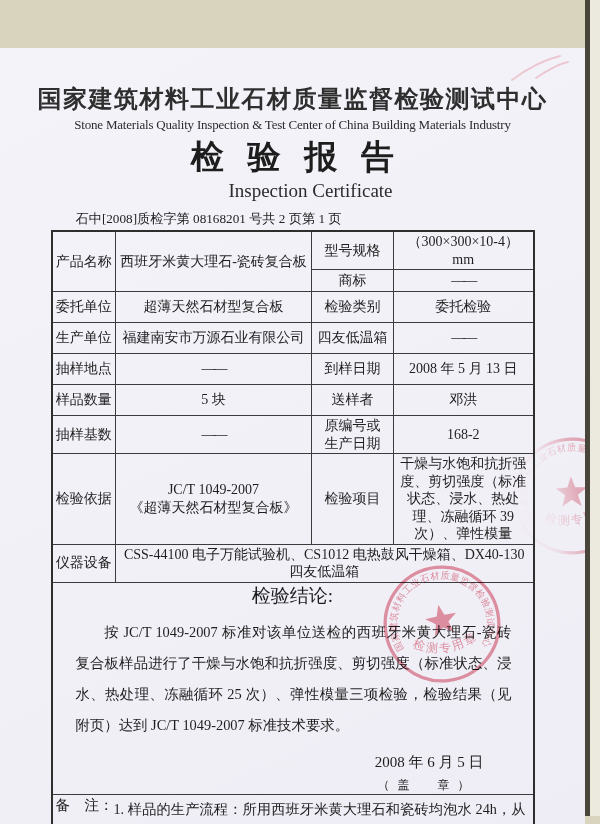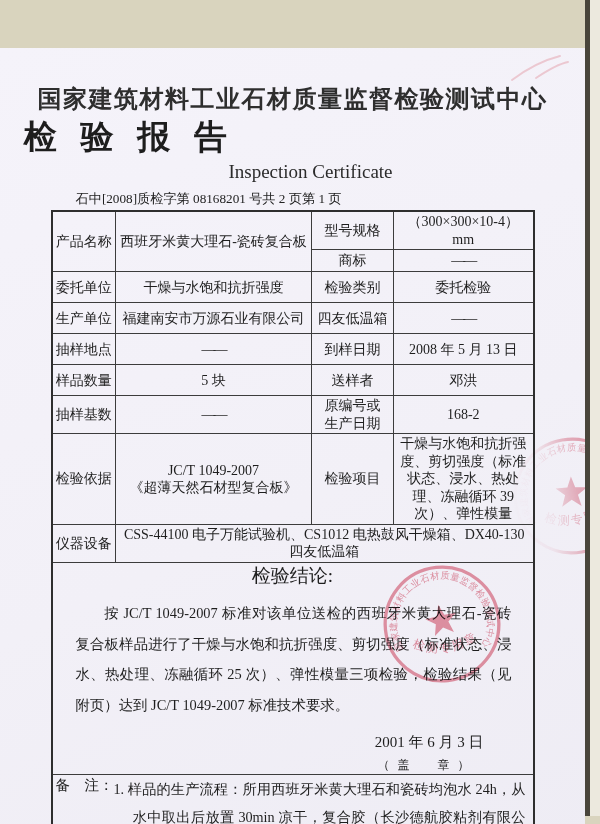--- a/index.html
+++ b/index.html
@@ -7,21 +7,21 @@
   .scene{position:relative;width:600px;height:824px;background:#d9d4be;overflow:hidden;}
   
   .paper{position:absolute;left:0;top:0;width:585px;height:812px;overflow:hidden;
          background:linear-gradient(155deg,#f5f3fa 0%,#f2f0f7 55%,#eeecf4 100%);
          color:#222;margin-top:48px;}
   .paper-edge{position:absolute;left:585px;top:0;width:5px;height:816px;background:#49453b;}
   .side-strip{position:absolute;left:590px;top:0;width:10px;height:816px;background:#ece9de;}
   
   .org-cn{margin:36px 0 0;text-align:center;font-size:24px;font-weight:600;letter-spacing:1.5px;color:#2e2e2e;line-height:1.25;}
   .org-en{margin:3px 0 0;text-align:center;font-size:13px;letter-spacing:-0.2px;color:#2b2b2b;line-height:1.3;}
-  .title-cn{margin:4px 0 0;text-align:left;font-size:33px;font-weight:700;color:#1d1d1d;line-height:1.2;}
+  .title-cn{margin:4px 0 0;text-align:center;font-size:33px;font-weight:700;color:#1d1d1d;line-height:1.2;}
   .title-cn span{letter-spacing:0.72em;padding-left:0.72em;}
   .title-en{margin:2px 0 0;text-align:center;font-size:19px;color:#2b2b2b;line-height:1.3;padding-left:36px;}
   .ref-row{width:482px;margin:6px auto 2px;display:flex;font-size:13.2px;color:#222;}
   .ref-row .ref-no{padding-left:24px;}
   
   table.form{width:482px;margin:0 auto;border-collapse:collapse;table-layout:fixed;}
   table.form td{border:1.5px solid #3c3c3c;font-size:14px;color:#1e1e1e;text-align:center;vertical-align:middle;padding:1px 3px;line-height:1.25;}
   table.form{border:2.5px solid #2e2e2e;}
   .pre{white-space:pre-line;}
   td.sub{height:19px;}
@@ -52,20 +52,21 @@
       mask-image:linear-gradient(90deg,rgba(0,0,0,0) 0%,rgba(0,0,0,.12) 28%,rgba(0,0,0,.75) 55%,#000 78%);}
   .corner-scribble{position:absolute;left:506px;top:2px;opacity:.4;}
 </style>
 </head>
 <body>
 
 <div class="scene">
   <div class="paper">
 
     <div class="org-cn">国家建筑材料工业石材质量监督检验测试中心</div>
+    <div class="org-en">Stone Materials Quality Inspection &amp; Test Center of China Building Materials Industry</div>
     <div class="title-cn"><span>检验报告</span></div>
     <div class="title-en">Inspection Certificate</div>
 
     <div class="ref-row">
       <span class="ref-no">石中[2008]质检字第 08168201 号</span>
       <span>共 2 页第 1 页</span>
     </div>
 
     <table class="form">
       <colgroup>
@@ -80,21 +81,21 @@
         <td class="sub" rowspan="2">西班牙米黄大理石-瓷砖复合板</td>
         <td class="sub">型号规格</td>
         <td class="sub">（300×300×10-4）mm</td>
       </tr>
       <tr>
         <td class="sub">商标</td>
         <td class="sub dash">——</td>
       </tr>
       <tr>
         <td class="r">委托单位</td>
-        <td class="r">干燥与水饱和抗折强度</td>
+        <td class="r">超薄天然石材型复合板</td>
         <td class="r">检验类别</td>
         <td class="r">委托检验</td>
       </tr>
       <tr>
         <td class="r">生产单位</td>
         <td class="r">福建南安市万源石业有限公司</td>
         <td class="r">四友低温箱</td>
         <td class="r dash">——</td>
       </tr>
       <tr>
@@ -124,21 +125,21 @@
         <td class="r7 items-cell">干燥与水饱和抗折强度、剪切强度（标准状态、浸水、热处理、冻融循环 39 次）、弹性模量</td>
       </tr>
       <tr>
         <td class="r8">仪器设备</td>
         <td class="r8 equip-cell" colspan="3">CSS-44100 电子万能试验机、CS1012 电热鼓风干燥箱、DX40-130 四友低温箱</td>
       </tr>
       <tr>
         <td class="concl" colspan="4">
           <div class="concl-label">检验结论:</div>
           <div class="concl-text">按 JC/T 1049-2007 标准对该单位送检的西班牙米黄大理石-瓷砖复合板样品进行了干燥与水饱和抗折强度、剪切强度（标准状态、浸水、热处理、冻融循环 25 次）、弹性模量三项检验，检验结果（见附页）达到 JC/T 1049-2007 标准技术要求。</div>
-          <div class="concl-date">2001 年 6 月 3 日</div>
+          <div class="concl-date">2008 年 6 月 5 日</div>
           <div class="seal-hint">（盖　章）</div>
         </td>
       </tr>
       <tr>
         <td class="remarks" colspan="4">
           <div class="rem-flex">
             <div class="rem-label">备　注：</div>
             <div class="rem-body">
               <p class="rem-item">1. 样品的生产流程：所用西班牙米黄大理石和瓷砖均泡水 24h，从水中取出后放置 30min 凉干，复合胶（长沙德航胶粘剂有限公司生产的 D-1518A/B 胶粘剂）的配比为 A：B=2：1，采用双面上胶粘接，3h 后下架子，4h 后对剖，此信息由生产单位提供。</p>
 

